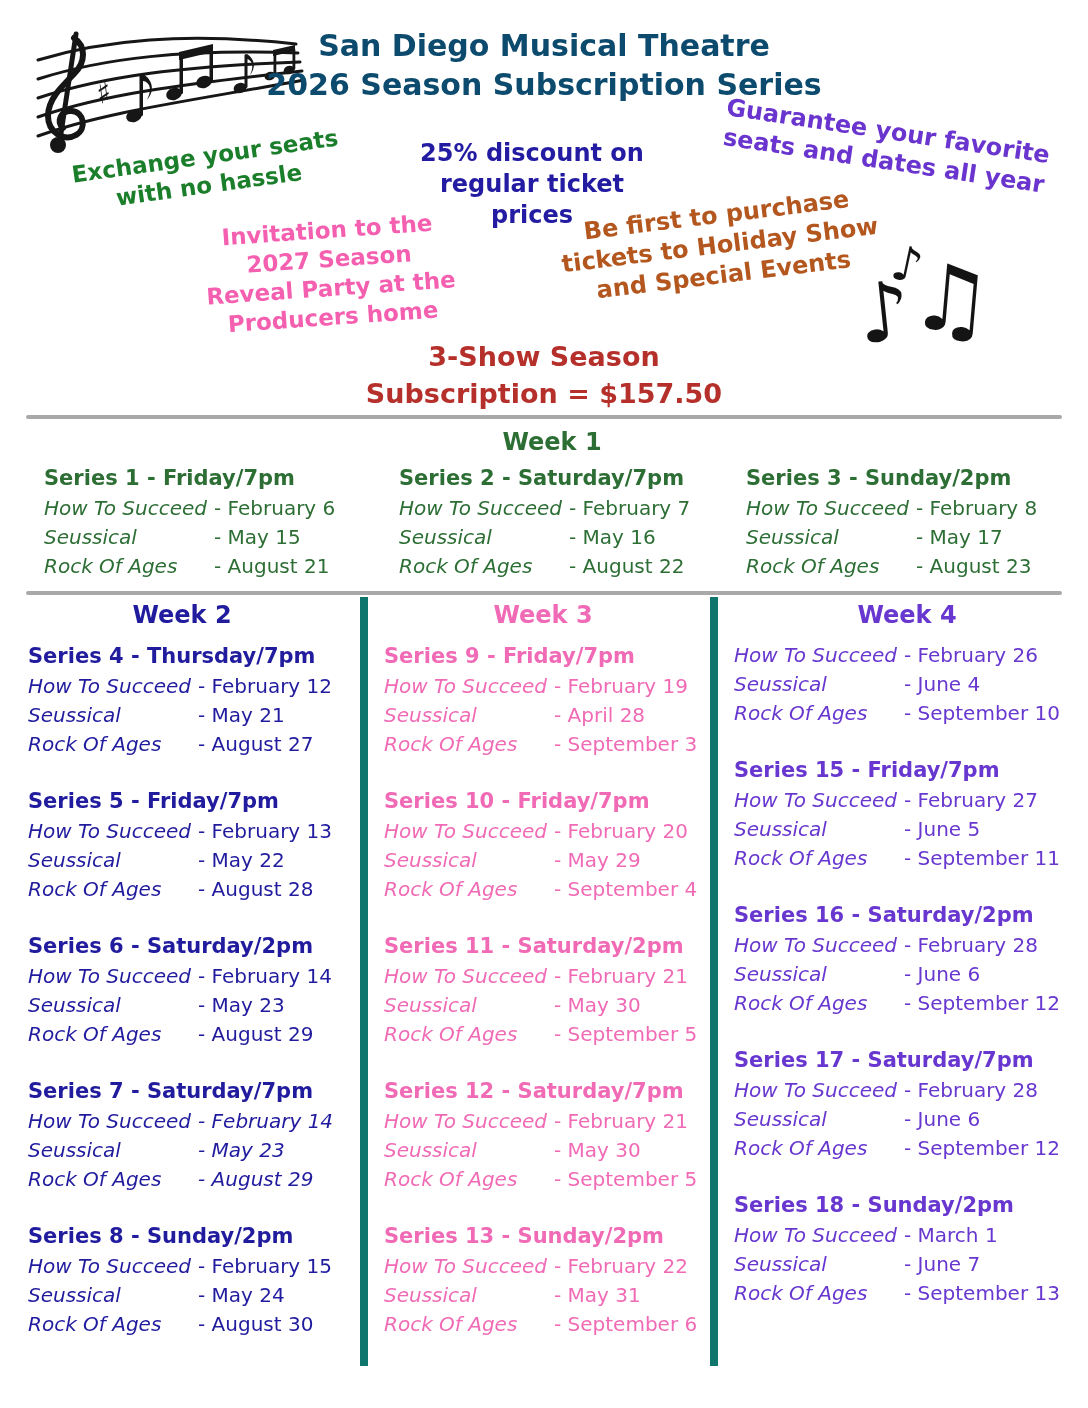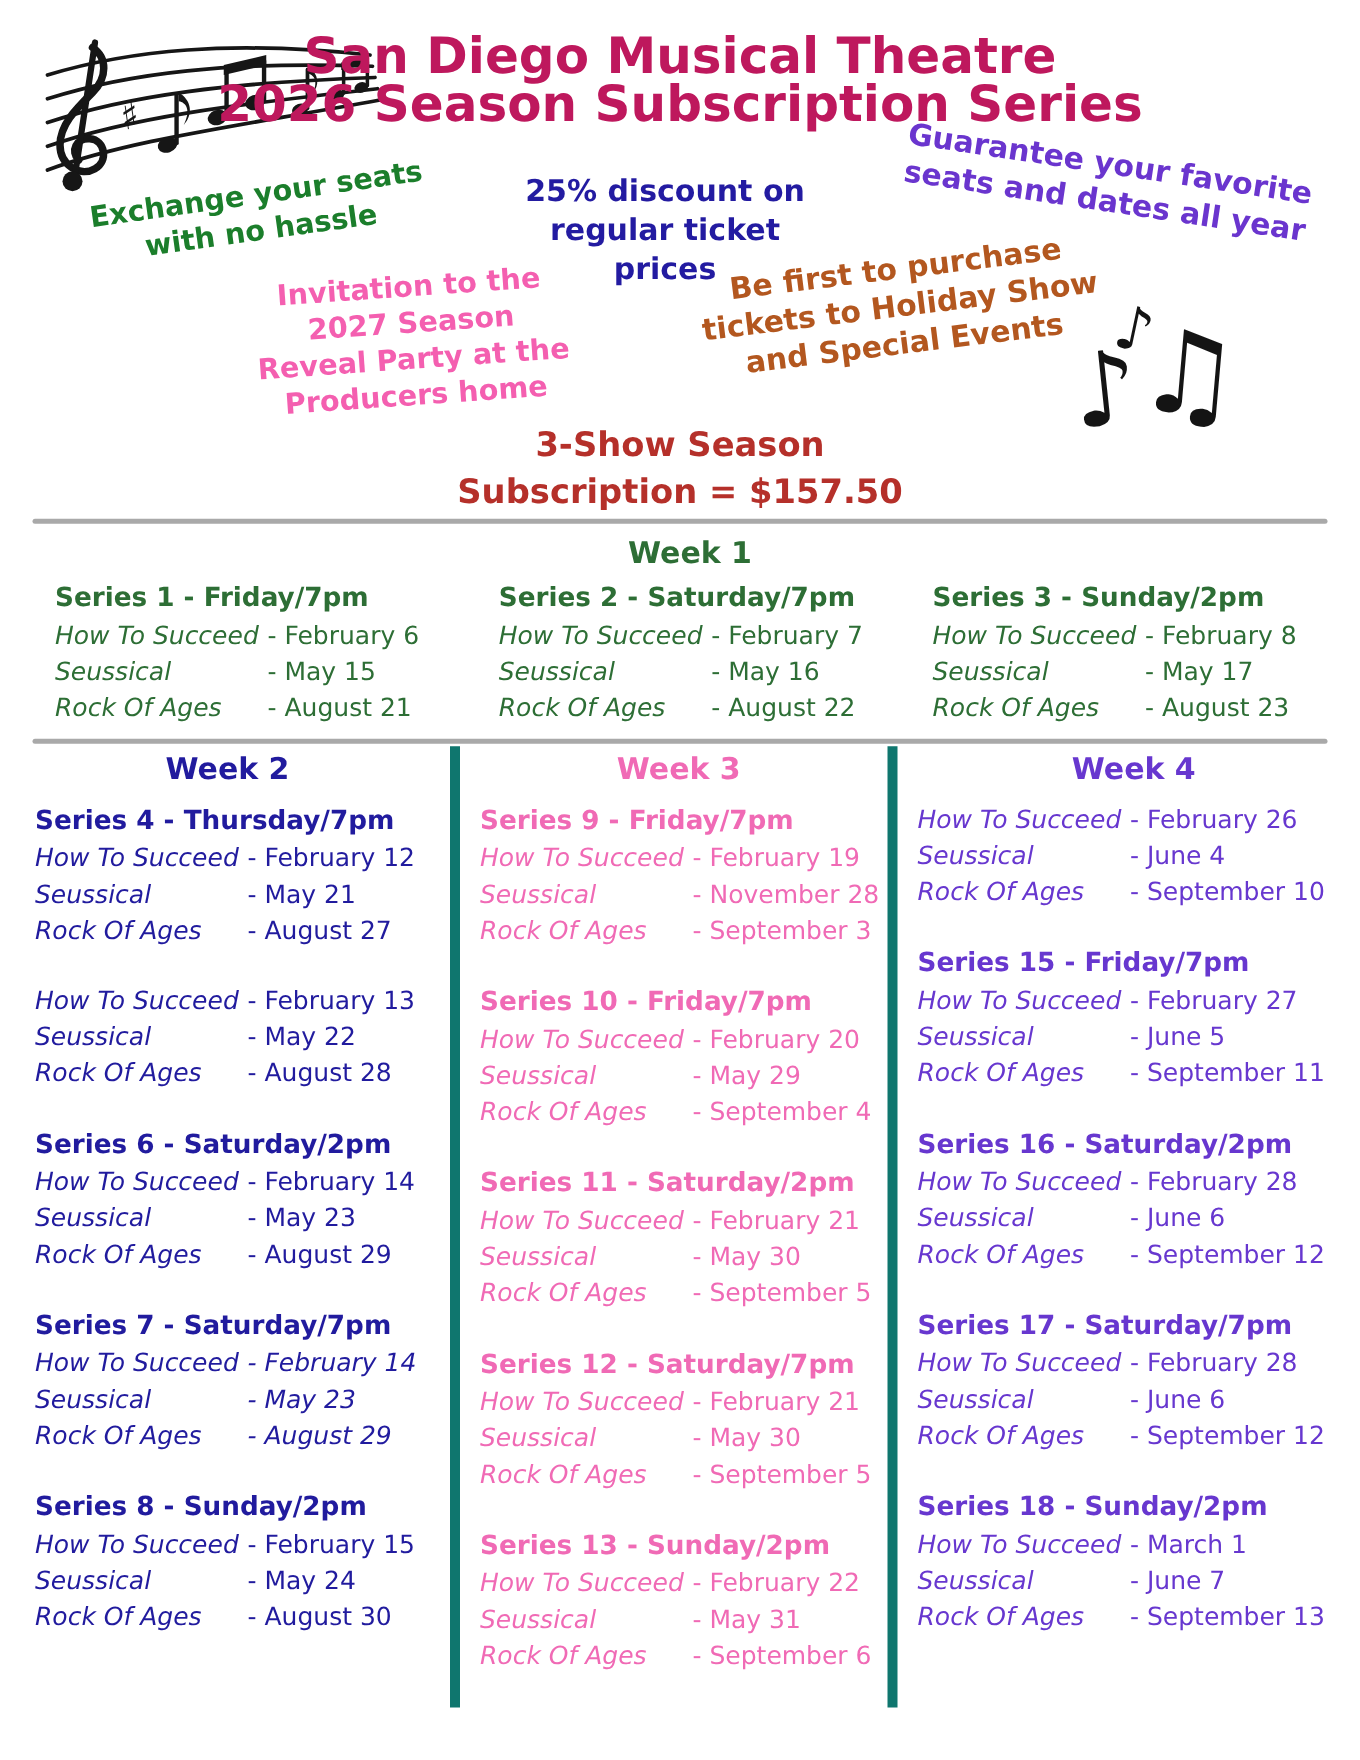--- a/index.html
+++ b/index.html
@@ -9,21 +9,21 @@
   
   .staff { position:absolute; left:34px; top:24px; }
   .notes2 { position:absolute; left:862px; top:244px; width:150px; height:150px; color:#141414; }
   .notes2 span { position:absolute; line-height:1; }
   .n-small  { left:30px; top:-4px; font-size:48px; transform:rotate(12deg); }
   .n-big    { left:-4px; top:28px; font-size:82px; transform:rotate(-6deg); }
   .n-beamed { left:48px; top:10px; font-size:92px; transform:rotate(5deg); }
 
   
   .title { position:absolute; left:0; right:0; top:26px; text-align:center;
-           color:#be185d; font-size:40px; font-weight:bold; line-height:39px; }
+           color:#0c4a6e; font-size:30px; font-weight:bold; line-height:39px; }
 
   
   .promo { position:absolute; font-weight:bold; text-align:center; white-space:pre-line; }
   .p-exchange { left:62px;  top:142px; width:290px; font-size:23px; line-height:29px; color:#1b7e2b; transform:rotate(-8deg); }
   .p-discount { left:396px; top:138px; width:272px; font-size:24px; line-height:31px; color:#231ba1; }
   .p-guarantee{ left:716px; top:116px; width:340px; font-size:24px; line-height:30px; color:#6a35ce; transform:rotate(8.5deg); }
   .p-invite   { left:188px; top:216px; width:284px; font-size:23px; line-height:29px; color:#f45fb0; transform:rotate(-4deg); }
   .p-first    { left:558px; top:200px; width:324px; font-size:24px; line-height:30px; color:#b3571f; transform:rotate(-7deg); }
 
   .offer { position:absolute; left:0; right:0; top:338px; text-align:center; white-space:pre-line;
@@ -196,20 +196,21 @@
           <div class="show-row">
             <span class="show-name">Seussical</span>
             <span class="show-date">- May 21</span>
           </div>
           <div class="show-row">
             <span class="show-name">Rock Of Ages</span>
             <span class="show-date">- August 27</span>
           </div>
         </div>
         <div class="series">
+          <div class="series-title">Series 5 - Friday/7pm</div>
           <div class="show-row">
             <span class="show-name">How To Succeed</span>
             <span class="show-date">- February 13</span>
           </div>
           <div class="show-row">
             <span class="show-name">Seussical</span>
             <span class="show-date">- May 22</span>
           </div>
           <div class="show-row">
             <span class="show-name">Rock Of Ages</span>
@@ -265,21 +266,21 @@
     <div class="week-col col-2 theme-pink" id="col-week3">
       <div class="wk-header">Week 3</div>
     <div class="series">
           <div class="series-title">Series 9 - Friday/7pm</div>
           <div class="show-row">
             <span class="show-name">How To Succeed</span>
             <span class="show-date">- February 19</span>
           </div>
           <div class="show-row">
             <span class="show-name">Seussical</span>
-            <span class="show-date">- November 28</span>
+            <span class="show-date">- April 28</span>
           </div>
           <div class="show-row">
             <span class="show-name">Rock Of Ages</span>
             <span class="show-date">- September 3</span>
           </div>
         </div>
         <div class="series">
           <div class="series-title">Series 10 - Friday/7pm</div>
           <div class="show-row">
             <span class="show-name">How To Succeed</span>

